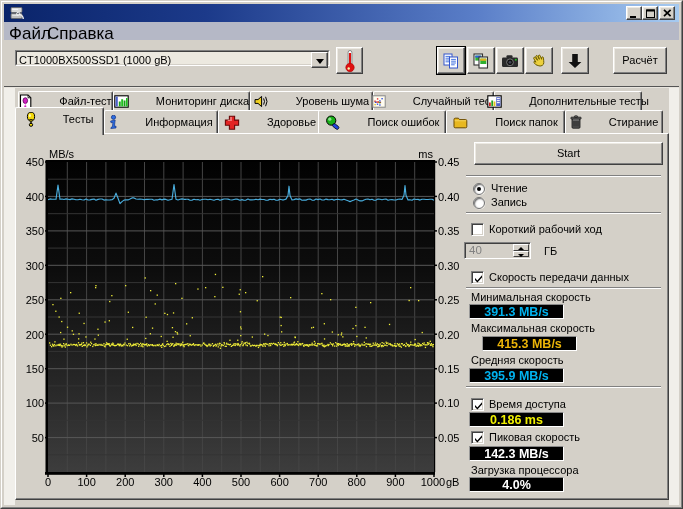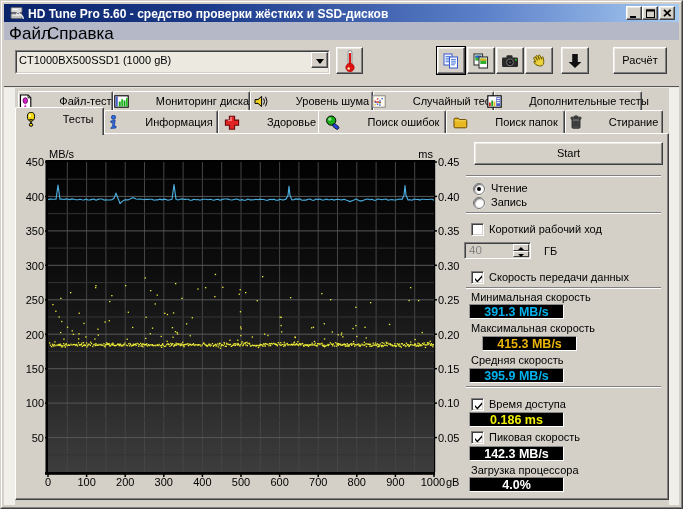--- a/index.html
+++ b/index.html
@@ -17,21 +17,21 @@
 .title .icon { position:absolute; left:6px; top:2px; }
 .capbtn { position:absolute; top:6px; width:16px; height:14px; background:#d4d0c8;
   border-top:1px solid #fff; border-left:1px solid #fff; border-right:1px solid #404040; border-bottom:1px solid #404040;
   box-shadow:inset -1px -1px 0 #808080, inset 1px 1px 0 #ece9e2; }
 .capbtn svg { position:absolute; left:3px; top:2px; }
 .menubar { position:absolute; left:4px; top:22px; width:675px; height:18px; background:#b5b8c6; font-size:17px; color:#000; }
 .menubar > span { position:absolute; top:2px; }
 .menubar .u { text-decoration:underline; }
 .toolbar { position:absolute; left:4px; top:40px; width:675px; height:46px; background:#d4d0c8; }
 .tsep { position:absolute; left:4px; top:86px; width:675px; height:2px; background:linear-gradient(180deg,#555 0,#555 1.2px,#e8e5de 1.2px); }
-.combo { position:absolute; left:15px; top:50px; width:315px; height:24px;
+.combo { position:absolute; left:15px; top:50px; width:315px; height:16px;
   border-top:1px solid #808080; border-left:1px solid #808080; border-right:1px solid #fff; border-bottom:1px solid #fff;
   background:#ece9e0; }
 .combo .inner { position:absolute; inset:0; border-top:1px solid #404040; border-left:1px solid #404040; border-right:1px solid #d4d0c8; border-bottom:1px solid #d4d0c8; }
 .combo .ctext { position:absolute; left:3px; top:3px; font-size:11px; color:#000; }
 .combo .drop { position:absolute; right:1px; top:1px; width:17px; height:16px; background:#d4d0c8;
   border-top:1px solid #fff; border-left:1px solid #fff; border-right:1px solid #404040; border-bottom:1px solid #404040;
   box-shadow:inset -1px -1px 0 #808080; }
 .combo .drop:after { content:""; position:absolute; left:4px; top:6px; border:4px solid transparent; border-top:5px solid #000; }
 .tbtn { position:absolute; top:47px; width:28px; height:27px; background:#d4d0c8;
   border-top:1px solid #fff; border-left:1px solid #fff; border-right:1px solid #404040; border-bottom:1px solid #404040;
@@ -86,21 +86,20 @@
   </div>
 <div class="title">
   <span class="icon"><svg width="15" height="15" viewBox="0 0 15 15" style="">
         <rect x="1" y="1.5" width="11" height="5" rx="1" fill="#d8d8d8" stroke="#666" stroke-width="0.8"></rect>
         <rect x="1" y="7.5" width="11" height="5" rx="1" fill="#c0c0c0" stroke="#666" stroke-width="0.8"></rect>
         <rect x="2.2" y="2.8" width="6" height="1.2" fill="#f4f4f4"></rect>
         <rect x="2.2" y="8.8" width="6" height="1.2" fill="#e2e2e2"></rect>
         <path d="M8.5 8.5 a4.5 4.5 0 0 1 4.8 4.6" fill="none" stroke="#eaeaea" stroke-width="1.4"></path>
         <circle cx="8.2" cy="7.8" r="1.6" fill="none" stroke="#f2f2f2" stroke-width="1"></circle>
       </svg></span>
-  <span class="txt">HD Tune Pro 5.60 - средство проверки жёстких и SSD-дисков</span>
 </div>
 <div class="capbtn" style="left:626px">
     <svg width="9" height="9" viewBox="0 0 9 9" style="">
       <rect x="0" y="7" width="6" height="2" fill="#000"></rect>
     </svg>
   </div>
 <div class="capbtn" style="left:642px">
     <svg width="9" height="9" viewBox="0 0 9 9" style="">
       <rect x="0.5" y="1" width="8" height="7.5" fill="none" stroke="#000" stroke-width="1"></rect>
       <rect x="0.5" y="0.5" width="8" height="2" fill="#000"></rect>

